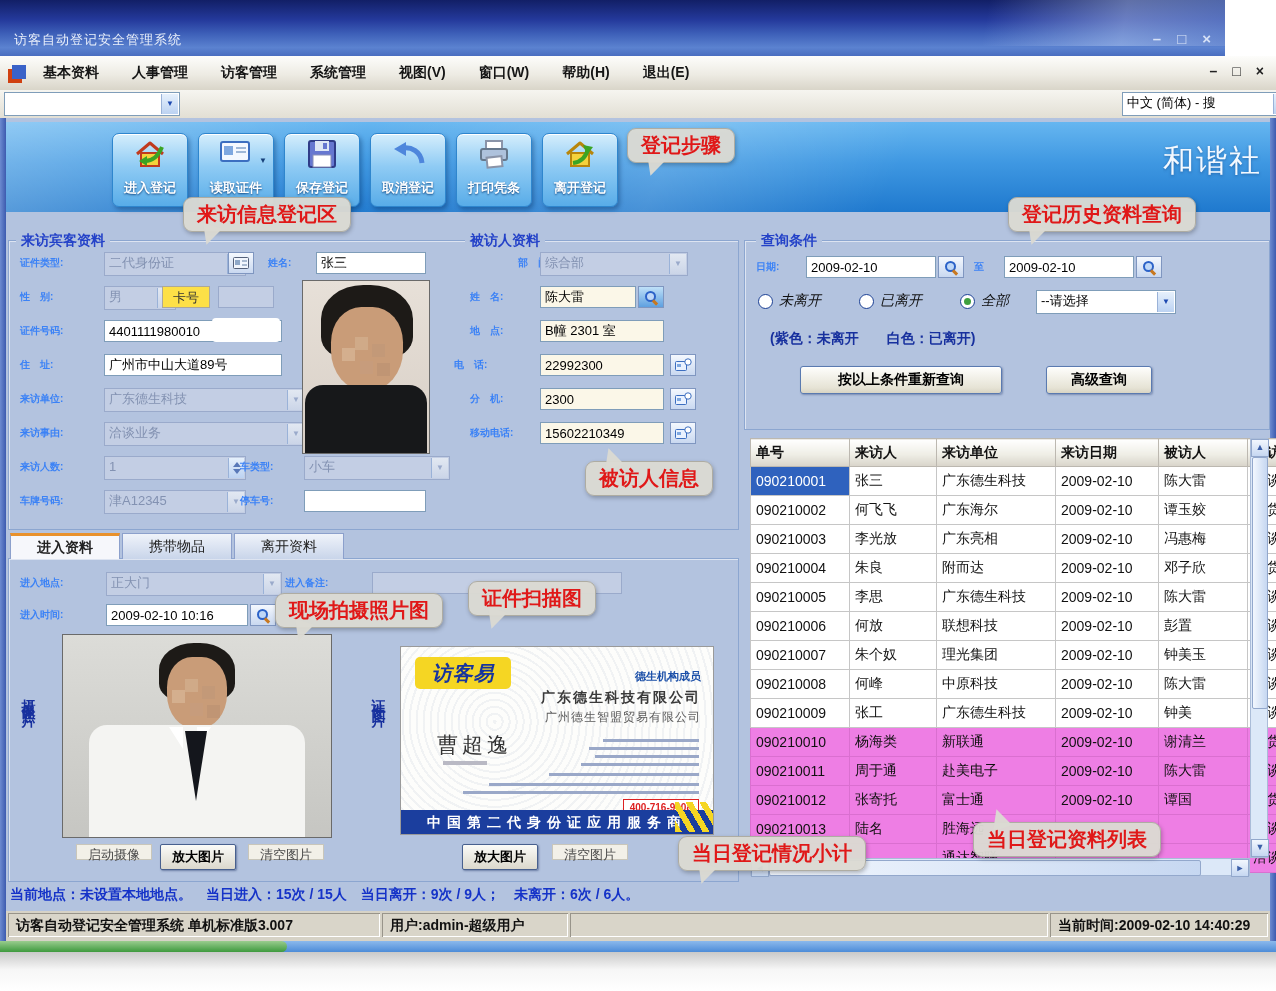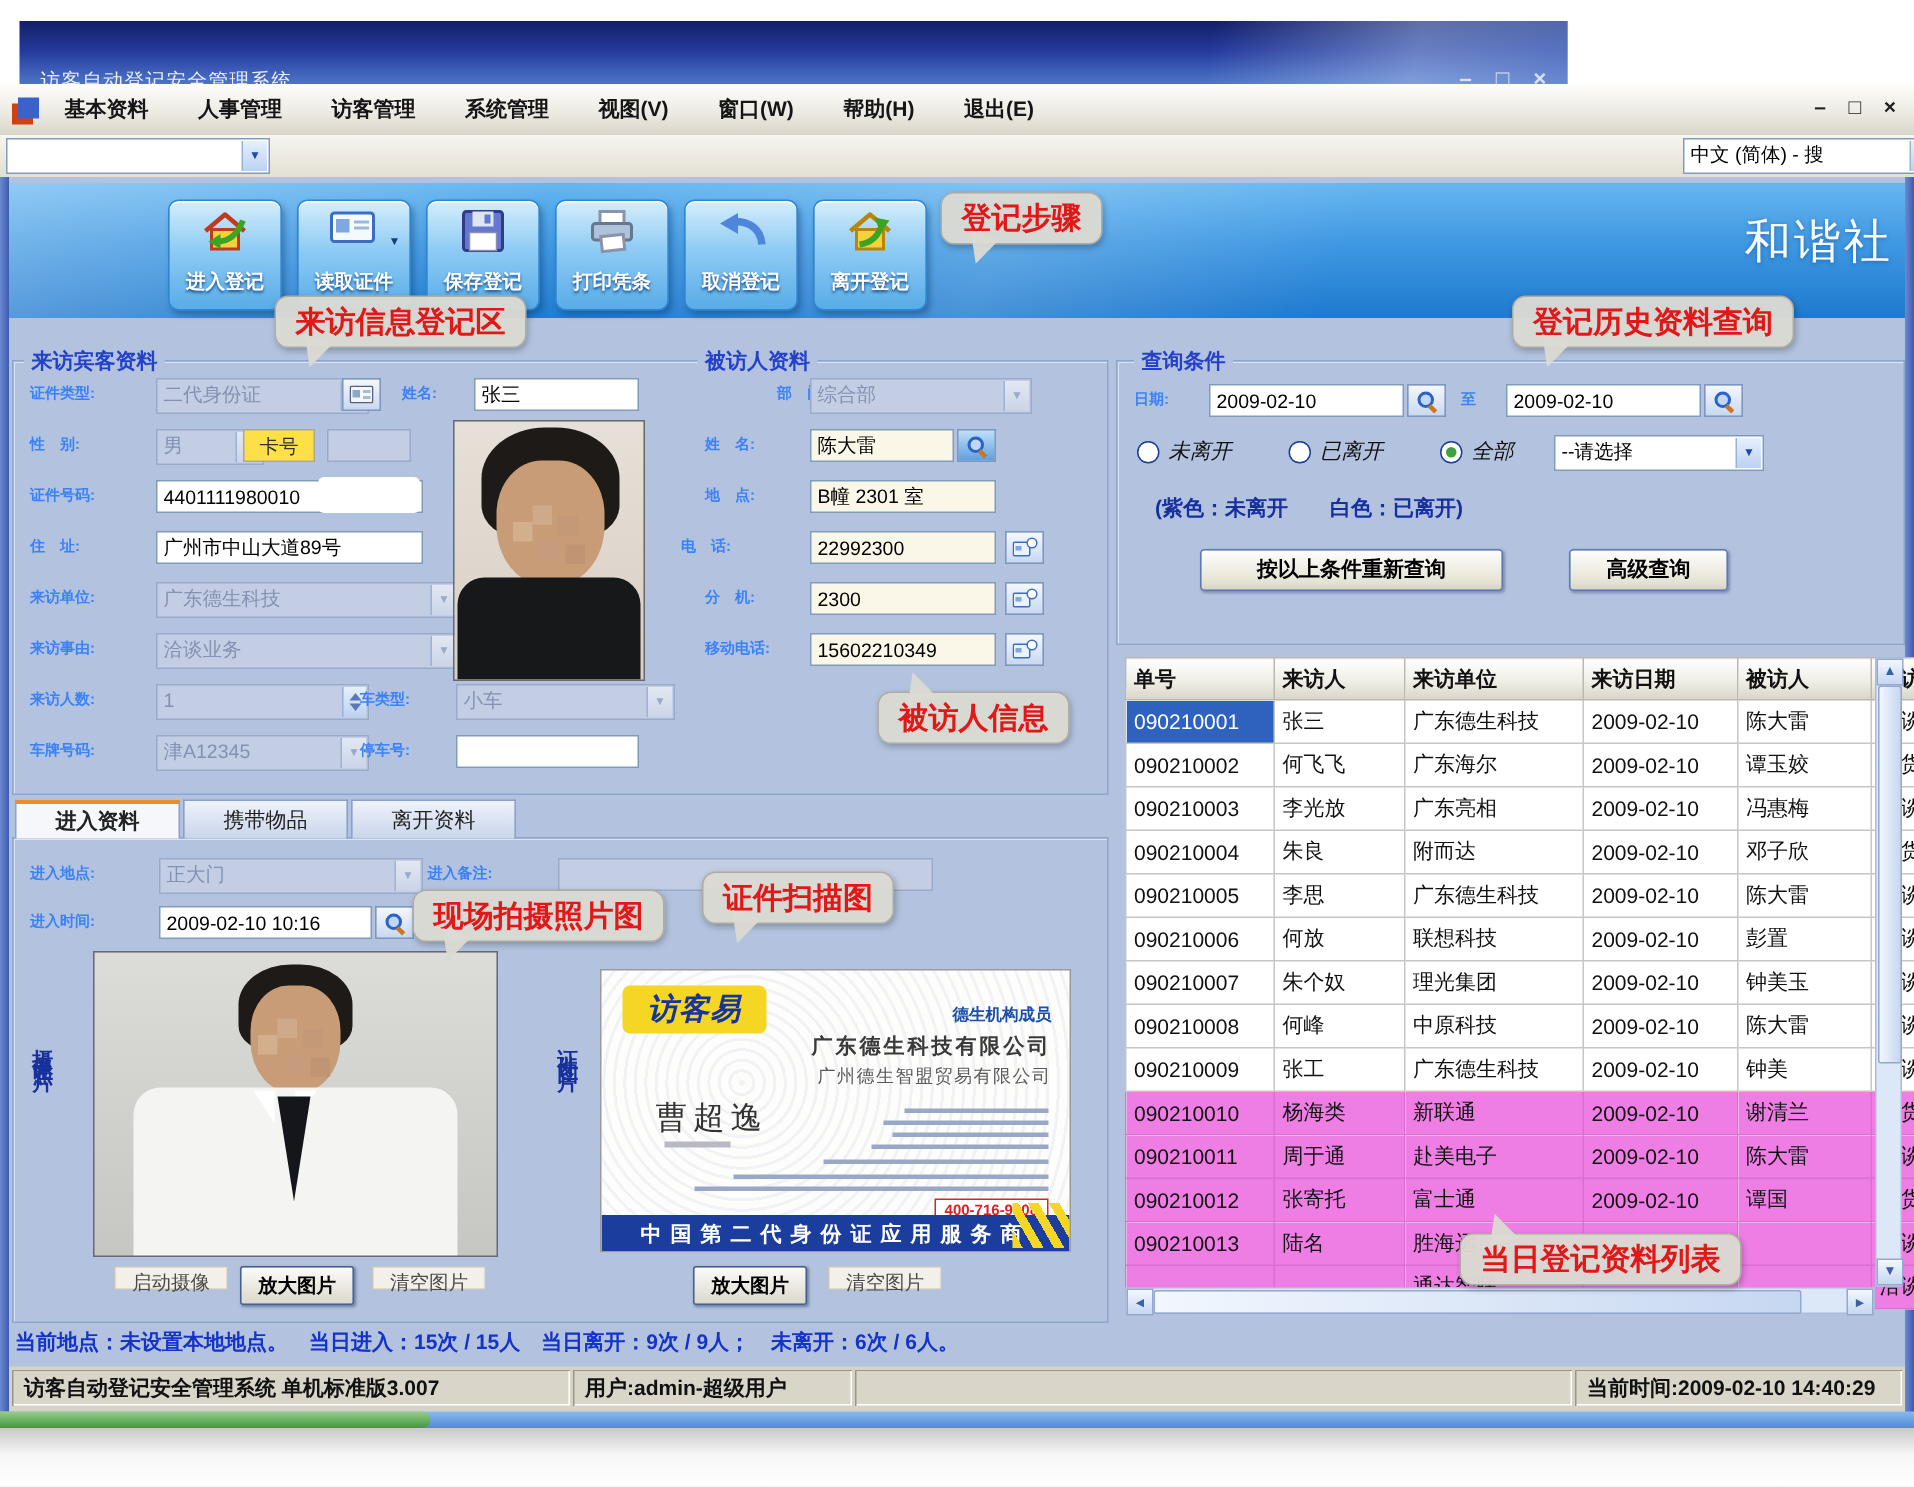--- a/index.html
+++ b/index.html
@@ -1,20 +1,20 @@
 <!DOCTYPE html>
 <html><head>
 <meta charset="utf-8">
 <style>
   html,body{margin:0;padding:0;background:#fff}
   #screen{position:relative;width:1276px;height:991px;overflow:hidden;
     font-family:"Liberation Sans","DejaVu Sans",sans-serif;background:#fff;}
   
-  .titlebar{position:absolute;left:0;top:14px;width:1032px;height:56px;
-    background:linear-gradient(180deg,#121F66 0%,#24399B 35%,#3D5FB8 60%,#5B82D0 85%,#4A6EC0 100%);margin-left:13px;}
+  .titlebar{position:absolute;left:0;top:0;width:1225px;height:56px;
+    background:linear-gradient(180deg,#121F66 0%,#24399B 35%,#3D5FB8 60%,#5B82D0 85%,#4A6EC0 100%);}
   .title-text{position:absolute;left:14px;top:31px;color:#E9EFFA;font-size:13px;letter-spacing:1px;}
   .swoosh{position:absolute;right:0;top:0;width:340px;height:46px;border-bottom-left-radius:60px;
     background:linear-gradient(100deg,rgba(255,255,255,0) 30%,rgba(190,210,245,.45) 70%,rgba(120,150,215,.6) 100%);}
   .win-controls{position:absolute;right:14px;top:30px;display:flex;gap:16px;color:#D7E2F6;font-size:15px;font-weight:bold;}
   .win-controls span{cursor:default}
   .menubar{position:absolute;left:0;top:56px;width:1276px;height:34px;
     background:linear-gradient(180deg,#FDFDFB 0%,#EDEBE3 55%,#D9D5C9 100%);border-bottom:1px solid #B9B5A7;}
   .app-ico{position:absolute;left:12px;top:9px;width:14px;height:14px;background:#3A62C8;
     box-shadow:-4px 4px 0 #D04010;}
   .menu-items{position:absolute;left:40px;top:0;height:34px;display:flex;align-items:center;gap:27px;}
@@ -220,33 +220,33 @@
       <div class="tbtn">
         <span class="ticon"><svg width="30" height="30" viewBox="0 0 30 30">
             <rect x="2" y="2" width="26" height="26" rx="2" fill="#6677D0" stroke="#2F3C88" stroke-width="2"></rect>
             <rect x="8" y="2" width="14" height="10" fill="#DDE6F5"></rect>
             <rect x="16" y="4" width="4" height="6" fill="#6677D0"></rect>
             <rect x="6" y="16" width="18" height="12" fill="#FFFFFF" stroke="#8890B8"></rect>
           </svg></span>
         <div class="tlabel">保存登记</div>
       </div>
       <div class="tbtn">
+        <span class="ticon"><svg width="34" height="28" viewBox="0 0 34 28">
+            <path d="M31 24 C30 12 20 8 12 9" fill="none" stroke="#4E86DC" stroke-width="5"></path>
+            <polygon points="3,10 15,3 15,17" fill="#4E86DC"></polygon>
+          </svg></span>
+        <div class="tlabel">取消登记</div>
+      </div>
+      <div class="tbtn">
         <span class="ticon"><svg width="34" height="30" viewBox="0 0 34 30">
             <rect x="9" y="2" width="16" height="9" fill="#FFFFFF" stroke="#8A94A8" stroke-width="2"></rect>
             <rect x="4" y="10" width="26" height="11" rx="2" fill="#AEC2DC" stroke="#66788C" stroke-width="2"></rect>
             <rect x="10" y="18" width="15" height="10" fill="#FFFFFF" stroke="#8A94A8" stroke-width="2" transform="rotate(-6 17 23)"></rect>
           </svg></span>
         <div class="tlabel">打印凭条</div>
-      </div>
-      <div class="tbtn">
-        <span class="ticon"><svg width="34" height="28" viewBox="0 0 34 28">
-            <path d="M31 24 C30 12 20 8 12 9" fill="none" stroke="#4E86DC" stroke-width="5"></path>
-            <polygon points="3,10 15,3 15,17" fill="#4E86DC"></polygon>
-          </svg></span>
-        <div class="tlabel">取消登记</div>
       </div>
       <div class="tbtn">
         <span class="ticon"><svg width="34" height="34" viewBox="0 0 34 34">
             <path d="M4 15 L17 4 L30 15" fill="none" stroke="#B8860B" stroke-width="3" stroke-linejoin="round"></path>
             <rect x="8" y="14" width="18" height="13" fill="#F4D23C" stroke="#B8860B" stroke-width="2"></rect>
             <path d="M10 24 C18 23 23 18 25 10" fill="none" stroke="#3BA424" stroke-width="4"></path>
             <polygon points="20,6 30,8 24,16" fill="#3BA424"></polygon>
           </svg></span>
         <div class="tlabel">离开登记</div>
       </div>
@@ -615,20 +615,23 @@
   </div>
   <div class="callout" style="left:585px;top:461px;">
     <span>被访人信息</span><div class="tail-tl"></div>
   </div>
   <div class="callout" style="left:275px;top:593px;">
     <span>现场拍摄照片图</span><div class="tail-bl"></div>
   </div>
   <div class="callout" style="left:468px;top:581px;">
     <span>证件扫描图</span><div class="tail-bl"></div>
   </div>
+  <div class="callout" style="left:678px;top:836px;">
+    <span>当日登记情况小计</span><div class="tail-bl"></div>
+  </div>
   <div class="callout" style="left:973px;top:822px;">
     <span>当日登记资料列表</span><div class="tail-tl"></div>
   </div>
 
   <div class="summary">当前地点：未设置本地地点。　当日进入：15次 / 15人　当日离开：9次 / 9人；　未离开：6次 / 6人。</div>
   <div class="sbar">
     <div class="sb-panel" style="left:2px;width:372px;">访客自动登记安全管理系统 单机标准版3.007</div>
     <div class="sb-panel" style="left:376px;width:186px;">用户:admin-超级用户</div>
     <div class="sb-panel" style="left:564px;width:478px;"></div>
     <div class="sb-panel" style="left:1044px;width:218px;">当前时间:2009-02-10 14:40:29</div>

